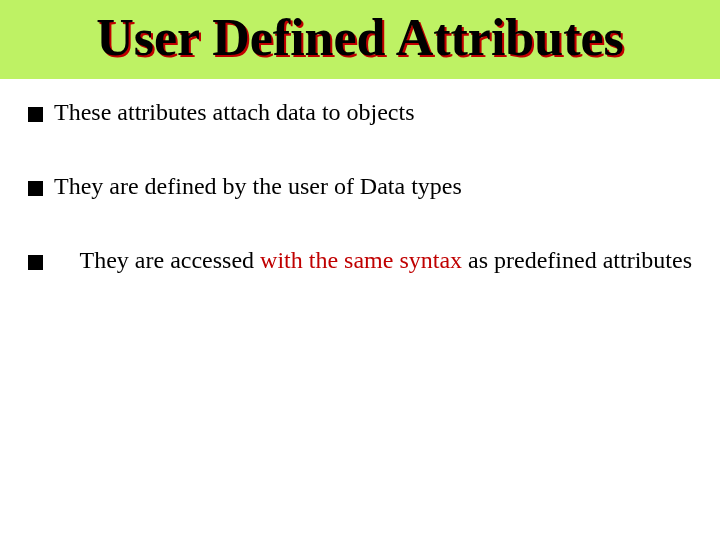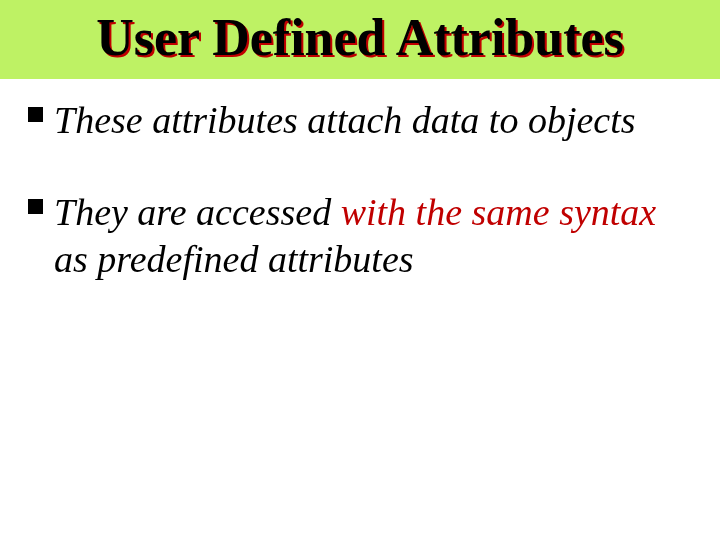--- a/index.html
+++ b/index.html
@@ -43,30 +43,30 @@
     font-size: 52px;
     position: relative;
     white-space: nowrap;
     z-index: 2;
   }
   .body {
     padding: 18px 28px 0 28px;
   }
   .item {
     display: block;
-    font-size: 38px;
+    font-size: 24px;
     line-height: 1.25;
     color: #000;
     margin-bottom: 44px;
     padding-left: 26px;
     position: relative;
-    font-style: italic;
   }
   .item:last-child {
     margin-bottom: 16px;
+    text-align: right;
   }
   .item::before {
     content: "";
     position: absolute;
     left: 0;
     top: 10px;
     width: 15px;
     height: 15px;
     background: #000;
   }
@@ -83,20 +83,23 @@
       <span class="title-main">User Defined Attributes</span>
     </span>
   </div>
 
   <div class="body">
 
     <div class="item">
       <span>These attributes attach data to objects</span>
     </div>
 
+    <div class="item">
+      <span>They are defined by the user of Data types</span>
+    </div>
 
 
     <div class="item">
       <span>They are accessed </span><span class="red">with the same syntax</span><span> as predefined attributes</span>
     </div>
 
   </div>
 
 </div>
 

